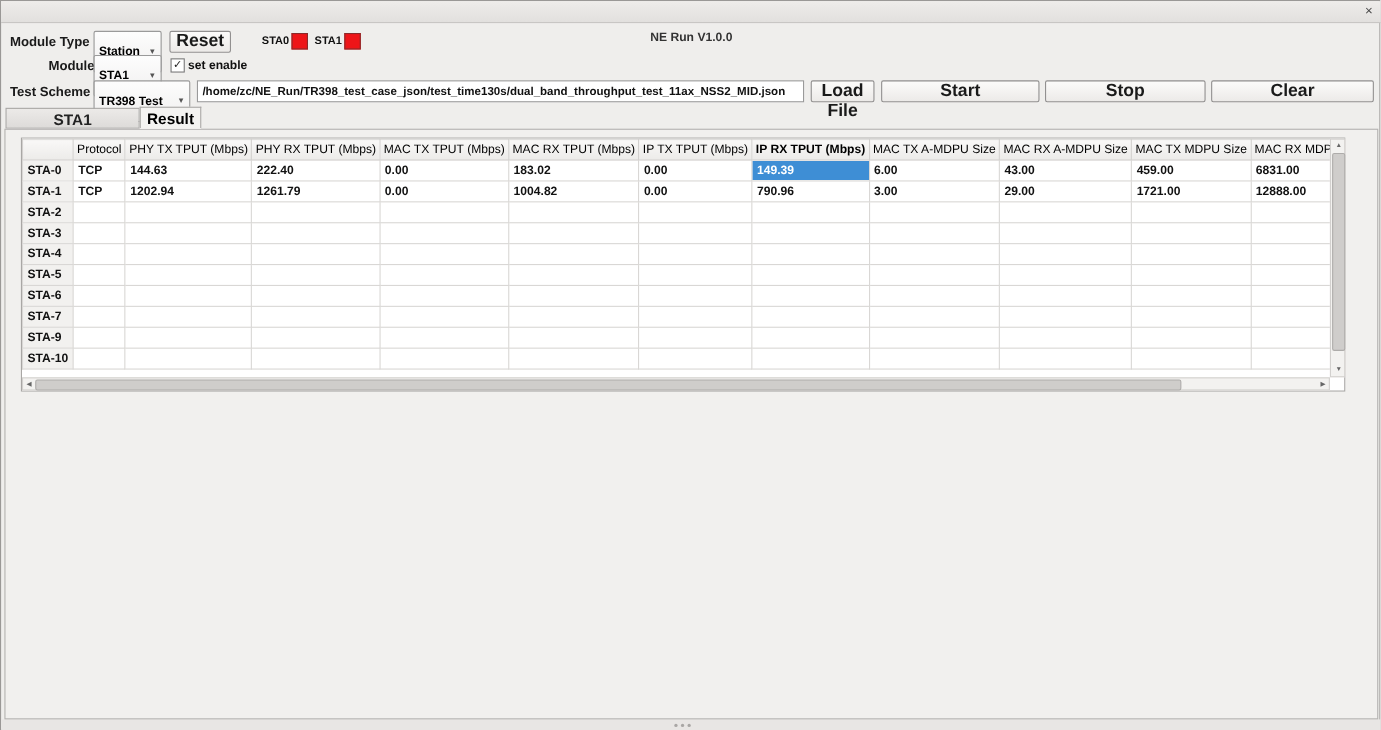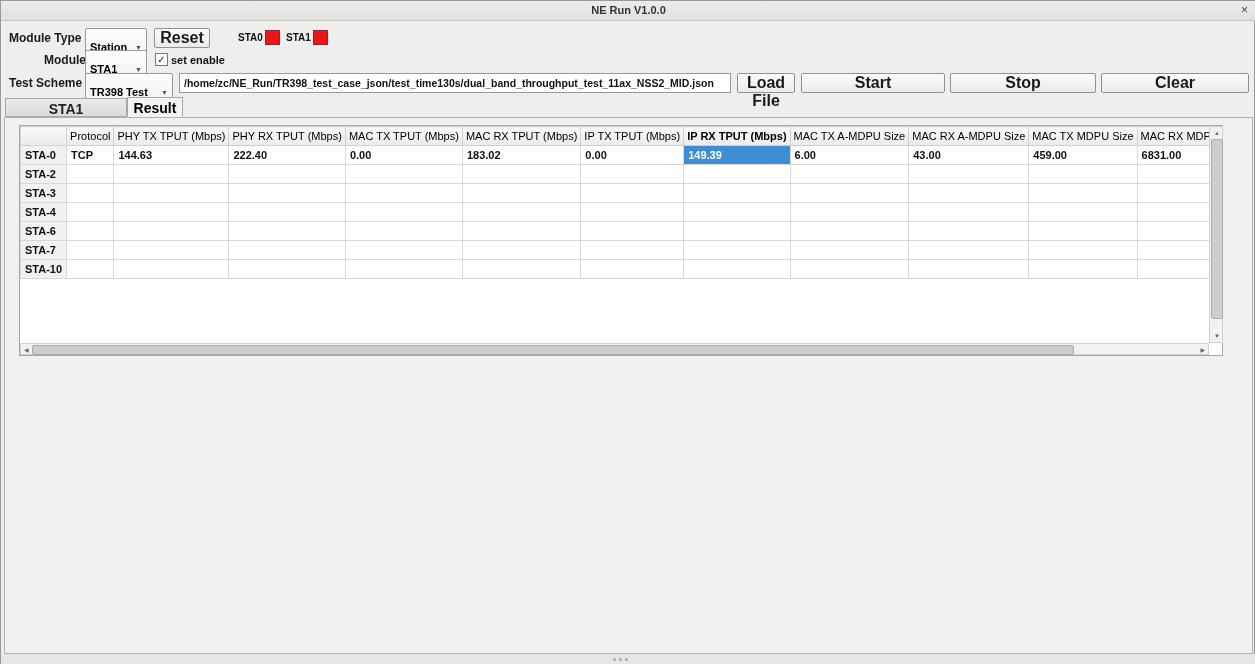--- a/index.html
+++ b/index.html
@@ -2,21 +2,21 @@
 <html><head>
 <meta charset="utf-8">
 <style>
   html,body{margin:0;padding:0;}
   body{width:1255px;height:664px;font-family:"Liberation Sans","DejaVu Sans",sans-serif;background:#efeeec;overflow:hidden;}
   #app{position:relative;width:1255px;height:664px;background:#efeeec;border:1px solid #9a9896;box-sizing:border-box;}
   .abs{position:absolute;}
 
   
   .titlebar{left:0;top:0;width:1255px;height:19px;background:linear-gradient(#eeecea,#e2e0de);border-bottom:1px solid #c8c6c4;}
-  .title-text{width:100%;text-align:center;font-size:11px;font-weight:bold;color:#333;line-height:19px;}
+  .title-text{width:100%;text-align:center;font-size:11px;font-weight:bold;color:#333;line-height:19px;margin-top:24px;}
   .close-btn{right:6px;top:0;font-size:12px;color:#444;line-height:19px;cursor:default;}
 
   
   .lbl{font-size:12px;font-weight:bold;color:#1a1a1a;white-space:nowrap;}
   .combo{height:38px;background:linear-gradient(#fdfdfd,#f0efee);border:1px solid #9a9a9a;border-radius:2px;font-size:11px;font-weight:bold;display:flex;align-items:center;padding:0 4px;box-sizing:border-box;justify-content:space-between;}
   .combo .arr{font-size:7px;color:#555;margin-left:5px;}
   .btn{height:20px;background:linear-gradient(#fcfbfa,#eceae8);border:1px solid #929090;border-radius:2px;font-size:16px;font-weight:bold;color:#1a1a1a;text-align:center;line-height:18px;box-sizing:border-box;}
   .redbox{width:13px;height:13px;background:#ee1518;border:1px solid #8a2a2a;}
   .sta-lbl{font-size:10px;font-weight:bold;color:#111;}
   .checkbox{width:11px;height:11px;border:1px solid #777;background:#fff;font-size:10px;line-height:11px;text-align:center;color:#222;}
@@ -150,20 +150,34 @@
               <td>0.00</td>
               <td>183.02</td>
               <td>0.00</td>
               <td class="sel">149.39</td>
               <td>6.00</td>
               <td>43.00</td>
               <td>459.00</td>
               <td>6831.00</td>
             </tr>
             <tr>
+              <td class="rowhdr">STA-1</td>
+              <td>TCP</td>
+              <td>1202.94</td>
+              <td>1261.79</td>
+              <td>0.00</td>
+              <td>1004.82</td>
+              <td>0.00</td>
+              <td>790.96</td>
+              <td>3.00</td>
+              <td>29.00</td>
+              <td>1721.00</td>
+              <td>12888.00</td>
+            </tr>
+            <tr>
               <td class="rowhdr">STA-2</td>
               <td></td>
               <td></td>
               <td></td>
               <td></td>
               <td></td>
               <td></td>
               <td></td>
               <td></td>
               <td></td>
@@ -192,35 +206,63 @@
               <td></td>
               <td></td>
               <td></td>
               <td></td>
               <td></td>
               <td></td>
               <td></td>
               <td></td>
             </tr>
             <tr>
+              <td class="rowhdr">STA-5</td>
+              <td></td>
+              <td></td>
+              <td></td>
+              <td></td>
+              <td></td>
+              <td></td>
+              <td></td>
+              <td></td>
+              <td></td>
+              <td></td>
+              <td></td>
+            </tr>
+            <tr>
               <td class="rowhdr">STA-6</td>
               <td></td>
               <td></td>
               <td></td>
               <td></td>
               <td></td>
               <td></td>
               <td></td>
               <td></td>
               <td></td>
               <td></td>
               <td></td>
             </tr>
             <tr>
               <td class="rowhdr">STA-7</td>
+              <td></td>
+              <td></td>
+              <td></td>
+              <td></td>
+              <td></td>
+              <td></td>
+              <td></td>
+              <td></td>
+              <td></td>
+              <td></td>
+              <td></td>
+            </tr>
+            <tr>
+              <td class="rowhdr">STA-9</td>
               <td></td>
               <td></td>
               <td></td>
               <td></td>
               <td></td>
               <td></td>
               <td></td>
               <td></td>
               <td></td>
               <td></td>

